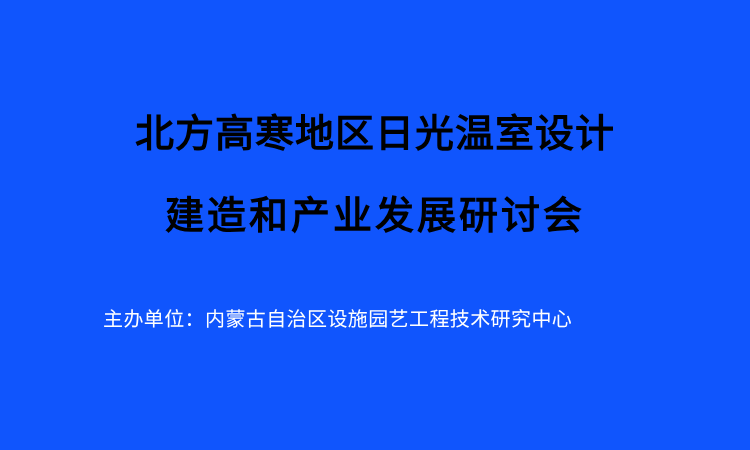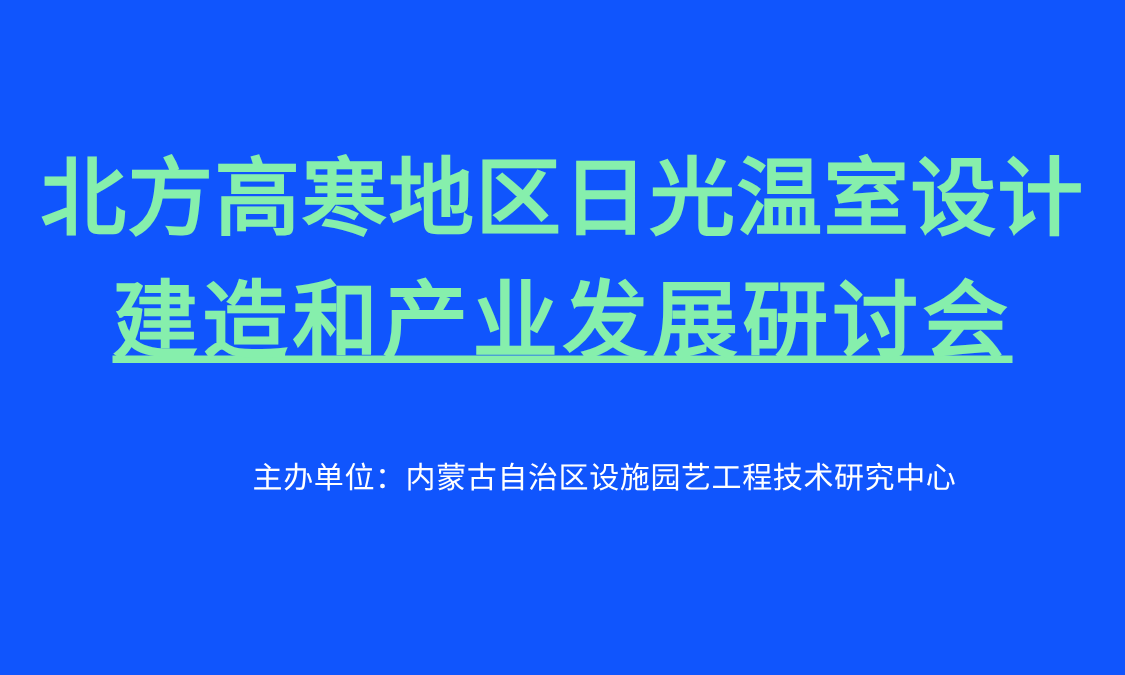--- a/index.html
+++ b/index.html
@@ -21,39 +21,38 @@
   }
   .title-block {
     position: absolute;
     top: 92px;
     left: 0;
     width: 750px;
     text-align: center;
   }
   .title-line {
     display: block;
-    color: #86efac;
+    color: #000000;
     font-family: "DejaVu Serif", "Liberation Serif", serif;
     font-weight: 700;
-    font-size: 57px;
+    font-size: 39px;
     line-height: 82px;
     letter-spacing: 1px;
     white-space: nowrap;
     text-rendering: optimizeLegibility;
   }
   .title-line-2 {
     letter-spacing: 3px;
-    text-decoration: underline;
   }
   .subtitle-block {
     position: absolute;
     top: 300px;
     left: 103px;
     width: 600px;
-    text-align: center;
+    text-align: left;
   }
   .subtitle-line {
     display: block;
     color: #ffffff;
     font-family: "Liberation Sans", "DejaVu Sans", sans-serif;
     font-weight: 400;
     font-size: 20px;
     line-height: 38px;
     letter-spacing: 0.4px;
     white-space: nowrap;

